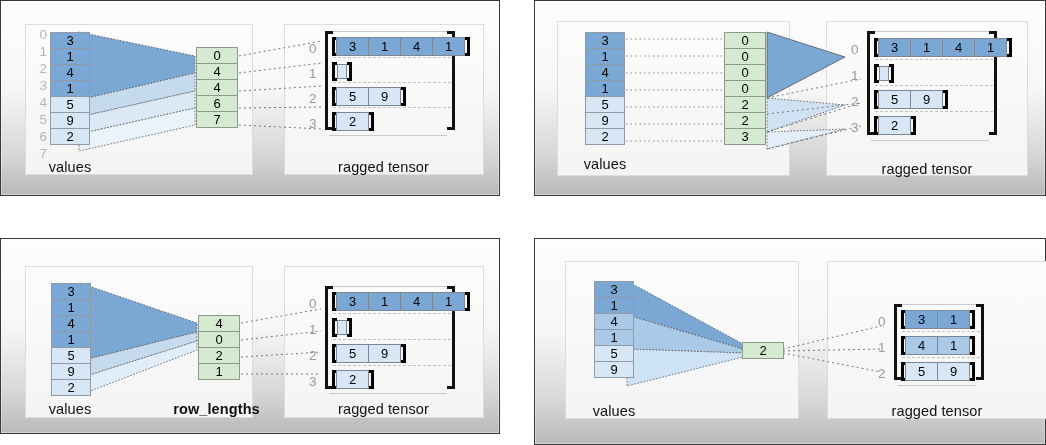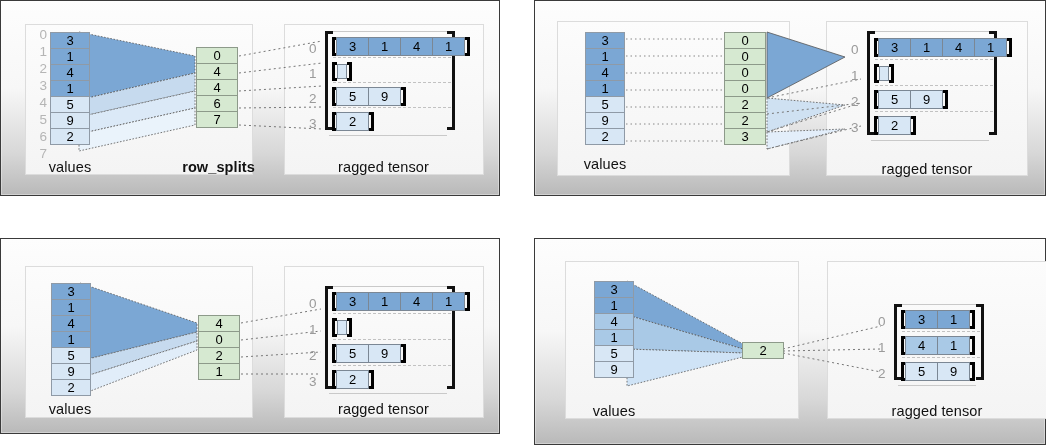--- a/index.html
+++ b/index.html
@@ -180,21 +180,20 @@
 
     <div class="kcol" style="left:195px; top:46px;">
       <div class="kcell">0</div>
       <div class="kcell">4</div>
       <div class="kcell">4</div>
       <div class="kcell">6</div>
       <div class="kcell">7</div>
     </div>
 
     <div class="caption" style="left:29px; top:158px; width:80px;">values</div>
-    <div class="caption bold" style="left:150px; top:158px; width:135px;">row_splits</div>
     <div class="caption" style="left:310px; top:158px; width:145px;">ragged tensor</div>
 
     <div class="rt" style="left:320px; top:30px;">
       <div class="rt-outer" style="left:8px; top:0; width:118px; height:105px;"></div>
       <div class="brk l" style="left:4px; top:0; height:99px;"></div>
       <div class="brk r" style="left:126px; top:0; height:99px;"></div>
 
       <div class="rsep" style="left:12px; top:26px; width:118px;"></div>
       <div class="rsep" style="left:12px; top:51px; width:118px;"></div>
       <div class="rsep" style="left:12px; top:76px; width:118px;"></div>
@@ -351,20 +350,21 @@
     </div>
 
     <div class="kcol" style="left:197px; top:76px;">
       <div class="kcell">4</div>
       <div class="kcell">0</div>
       <div class="kcell">2</div>
       <div class="kcell">1</div>
     </div>
 
     <div class="caption" style="left:29px; top:162px; width:80px;">values</div>
+    <div class="caption bold" style="left:143px; top:162px; width:145px;">row_lengths</div>
     <div class="caption" style="left:310px; top:162px; width:145px;">ragged tensor</div>
 
     <div class="rt" style="left:320px; top:47px;">
       <div class="rt-outer" style="left:8px; top:0; width:118px; height:108px;"></div>
       <div class="brk l" style="left:4px; top:0; height:103px;"></div>
       <div class="brk r" style="left:126px; top:0; height:103px;"></div>
 
       <div class="rsep" style="left:12px; top:27px; width:118px;"></div>
       <div class="rsep" style="left:12px; top:53px; width:118px;"></div>
       <div class="rsep" style="left:12px; top:79px; width:118px;"></div>

